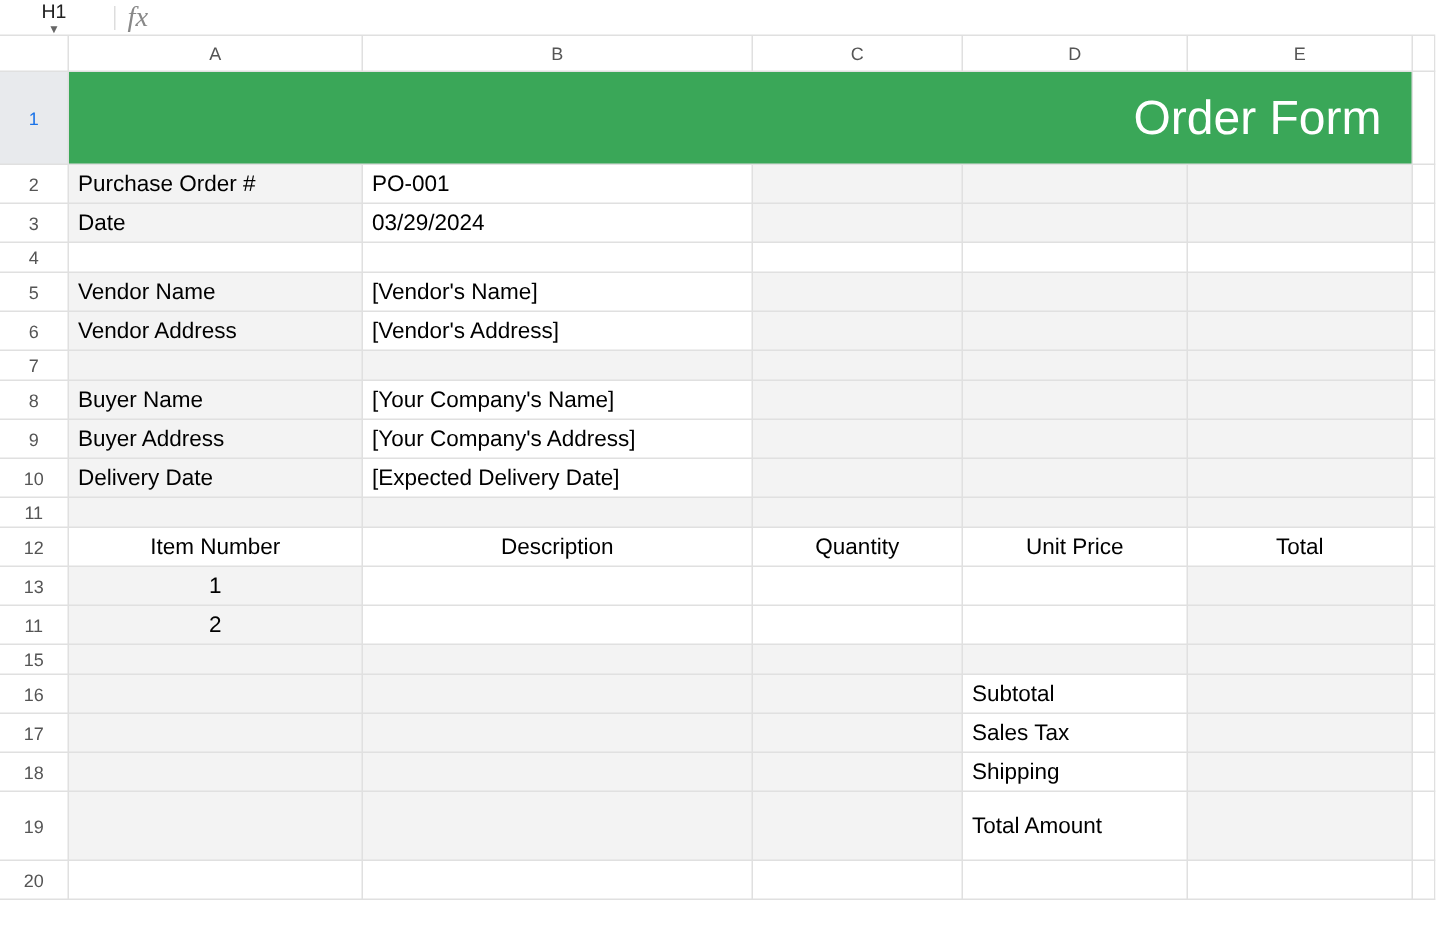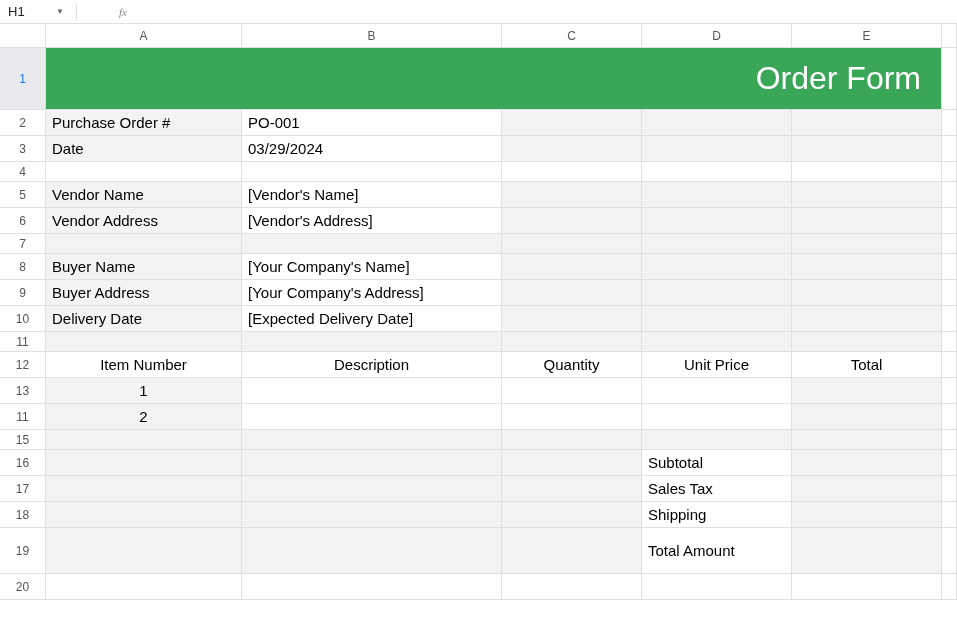--- a/index.html
+++ b/index.html
@@ -19,37 +19,37 @@
       padding-left: 8px;
     }
     .namebox {
       width: 60px;
       font-size: 13px;
       color: #222;
       display: flex;
       align-items: center;
       justify-content: space-between;
       padding-right: 4px;
+      flex-direction: column;
     }
     .dropdown-arrow {
       font-size: 8px;
       color: #666;
     }
     .divider {
       width: 1px;
       height: 16px;
       background: #ddd;
       margin: 0 8px;
     }
     .fx {
       font-style: italic;
       color: #888;
-      font-size: 11px;
+      font-size: 19px;
       font-family: serif;
-      margin-left: 34px;
     }
     .grid {
       display: grid;
       grid-template-columns: 46px 196px 260px 140px 150px 150px 15px;
       position: relative;
     }
     .col-header, .row-header, .cell {
       border-right: 1px solid #e0e0e0;
       border-bottom: 1px solid #e0e0e0;
       display: flex;

